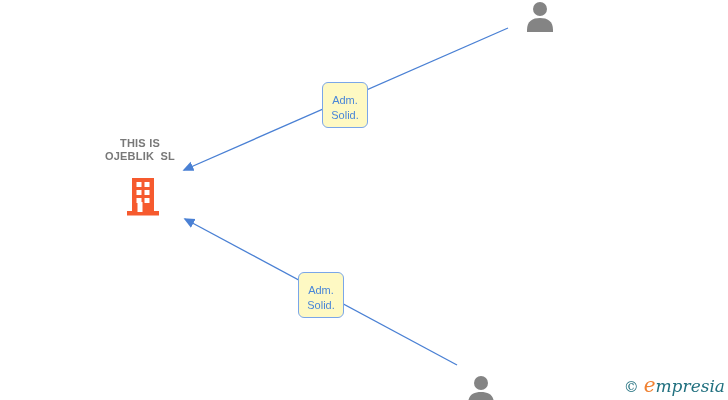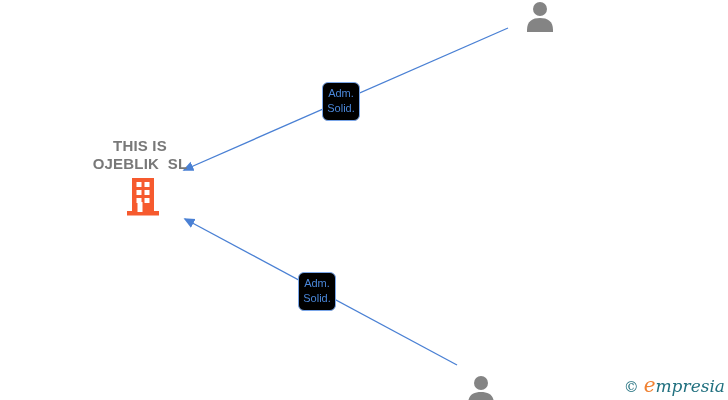--- a/index.html
+++ b/index.html
@@ -15,21 +15,21 @@
     position: absolute;
     left: 0; top: 0;
     width: 728px; height: 400px;
   }
   .company-name {
     position: absolute;
     left: 80px;
     top: 137px;
     width: 120px;
     text-align: center;
-    font-size: 15px;
+    font-size: 11px;
     font-weight: bold;
     color: #787878;
     line-height: 1.22;
     white-space: pre;
     letter-spacing: 0.2px;
     cursor: pointer;
   }
   .building {
     position: absolute;
     left: 124px;
@@ -41,30 +41,30 @@
   .person {
     position: absolute;
     width: 32px;
     height: 30px;
     cursor: pointer;
   }
   .person.top { left: 524px; top: 2px; }
   .person.bottom { left: 465px; top: 376px; }
   .edge-label {
     position: absolute;
-    width: 38px;
+    width: 46px;
     box-sizing: border-box;
-    background: #000000;
+    background: #fef9c3;
     border: 1.5px solid #7aa6e9;
     border-radius: 6px;
     color: #4a86d8;
     font-size: 11px;
     text-align: center;
     line-height: 1.35;
-    padding: 3px 2px 4px 2px;
+    padding: 10px 2px 4px 2px;
   }
   .edge-label.one { left: 322px; top: 82px; }
   .edge-label.two { left: 298px; top: 272px; }
   .logo {
     position: absolute;
     right: 3px;
     bottom: 3px;
     display: flex;
     align-items: baseline;
     gap: 5px;

